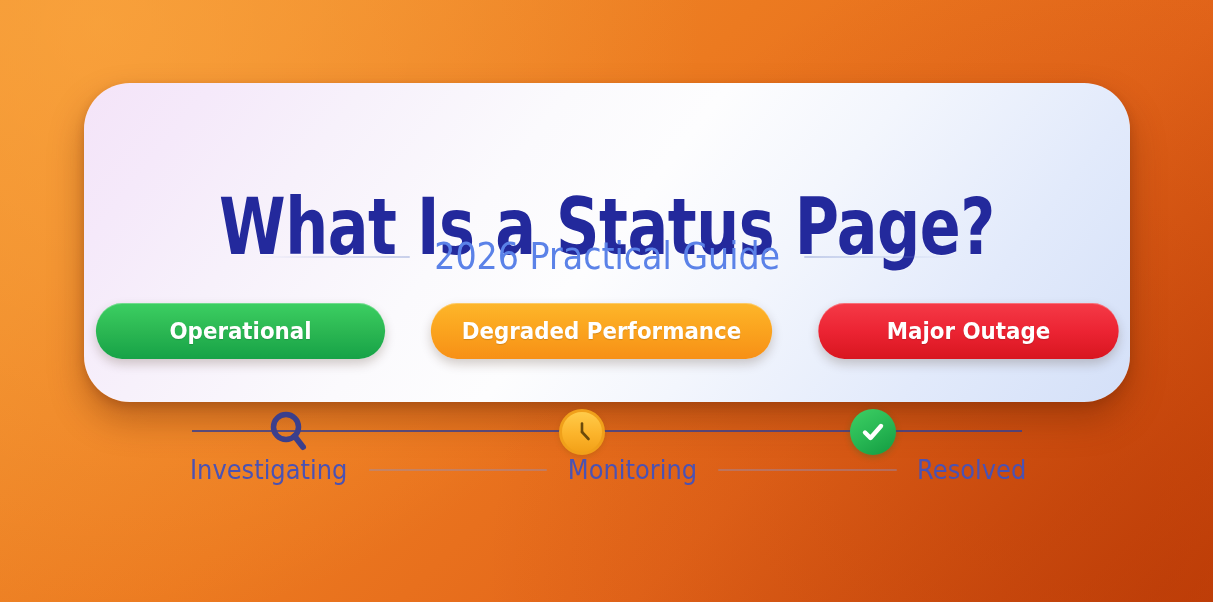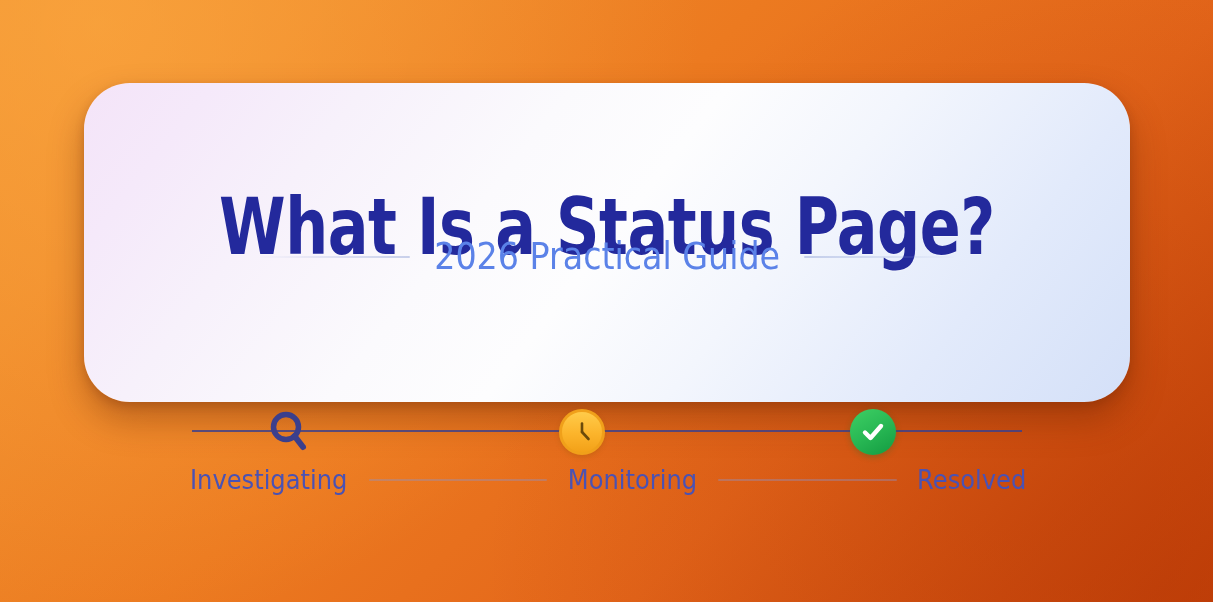--- a/index.html
+++ b/index.html
@@ -194,21 +194,21 @@
     width: 46px; height: 46px; border-radius: 50%;
     background: linear-gradient(150deg, #3ecf64 0%, #28b854 50%, #139a41 100%);
     display: flex; align-items: center; justify-content: center;
     box-shadow: 0 2px 6px rgba(20,110,50,0.32);
   }
 
   .labels {
     position: absolute;
     left: 0;
     right: 0;
-    top: 82px;
+    top: 72px;
     display: flex;
     align-items: center;
     justify-content: space-between;
   }
   .step-label {
     font-size: 26px;
     font-weight: 400;
     color: #4a52b4;
     font-family: "DejaVu Sans", sans-serif;
     transform: scaleX(0.93);
@@ -230,20 +230,31 @@
   <div class="card">
 
     <h1 class="title">What Is a Status Page?</h1>
 
     <div class="subtitle-row">
       <span class="sub-rule left"></span>
       <span class="subtitle">2026 Practical Guide</span>
       <span class="sub-rule right"></span>
     </div>
 
+    <div class="badges">
+      <div class="badge green">
+        <span>Operational</span>
+      </div>
+      <div class="badge orange">
+        <span>Degraded Performance</span>
+      </div>
+      <div class="badge red">
+        <span>Major Outage</span>
+      </div>
+    </div>
 
     <div class="timeline">
 
       <div class="track">
         <span class="seg end"></span>
         <span class="seg"></span>
         <span class="seg"></span>
         <span class="seg end"></span>
       </div>
 

